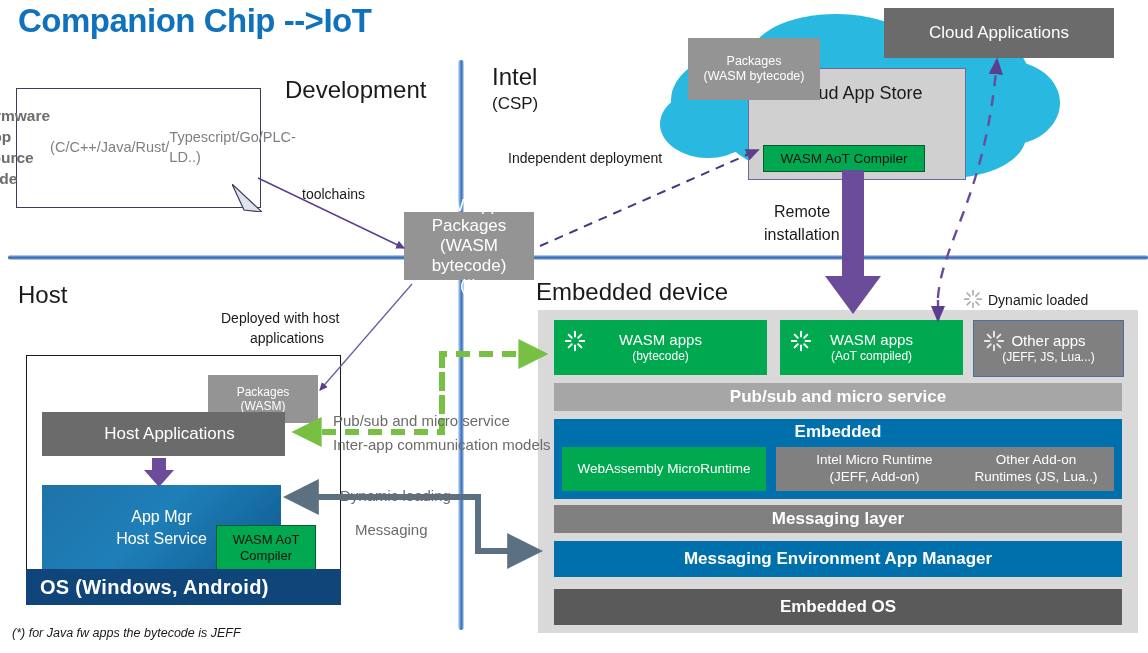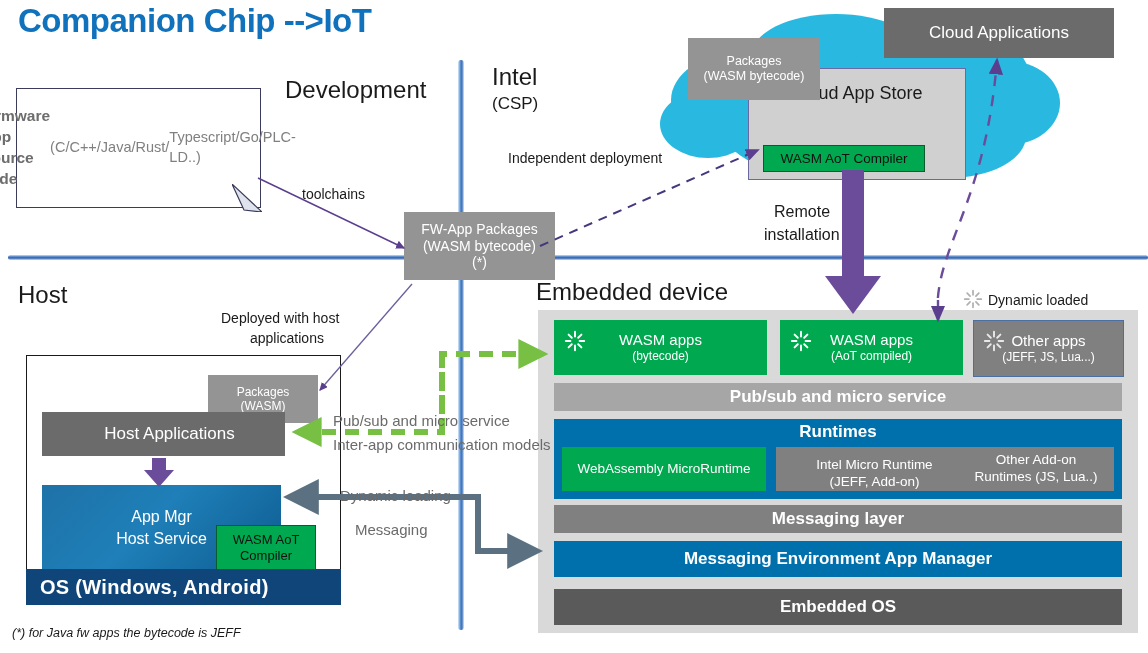--- a/index.html
+++ b/index.html
@@ -51,21 +51,21 @@
   #cloud-store .t{position:absolute;left:0;top:14px;width:100%;text-align:center;
                   font-size:18px;color:#1a1a1a;}
   #aot-cloud{position:absolute;left:14px;top:76px;width:160px;height:25px;
              background:#00A94F;color:#111;font-size:13.5px;border:1px solid #0a5c2e;}
   #pkg-cloud{left:688px;top:38px;width:132px;height:62px;font-size:12.5px;}
 
   
   #pkg-host{left:208px;top:375px;width:110px;height:48px;font-size:12px;}
 
   
-  #fw-pkg{left:404px;top:212px;width:151px;height:68px;font-size:14px;}
+  #fw-pkg{left:404px;top:212px;width:130px;height:68px;font-size:17px;}
 
   
   #host-frame{left:26px;top:355px;width:315px;height:250px;border:1.4px solid #1a1a1a;
               background:#fff;}
   #host-apps{left:42px;top:412px;width:243px;height:44px;background:#6b6b6b;color:#fff;
              font-size:17px;padding-left:12px;}
   #appmgr{left:42px;top:485px;width:239px;height:85px;
           background:linear-gradient(135deg,#1e72a8 0%,#1f7fb8 45%,#0d5c90 100%);
           color:#fff;font-size:16px;line-height:1.35;
           display:flex;flex-direction:column;align-items:center;justify-content:center;}
@@ -255,26 +255,26 @@
       <line x1="8.5" y1="15.5" x2="5" y2="19"></line>
   </g>
 </svg>
 <div class="lbl" style="left:988px;top:292px;font-size:14px;">Dynamic loaded</div>
 
 <div class="emb-row ctr" id="row-pubsub">
   <span>Pub/sub and micro service</span>
 </div>
 
 <div class="emb-row" id="row-runtimes">
-  <div class="rt-title">Runtimes</div>
+  <div class="rt-title">Embedded</div>
   <div class="rt-cell ctr" style="left:8px;width:204px;background:#00A94F;flex-direction:row;">
     <span>WebAssembly Micro</span>
     <span>Runtime</span>
   </div>
-  <div class="rt-cell ctr" style="left:222px;width:197px;background:#808080;flex-direction:column;justify-content:flex-end;">
+  <div class="rt-cell ctr" style="left:222px;width:197px;background:#808080;flex-direction:column;">
     <span>Intel Micro Runtime</span>
     <span>(JEFF, Add-on)</span>
   </div>
   <div class="rt-cell ctr" style="left:404px;width:156px;background:#808080;flex-direction:column;">
     <span>Other Add-on</span>
     <span>Runtimes (JS, Lua..)</span>
   </div>
 </div>
 
 <div class="emb-row ctr" id="row-msg">

